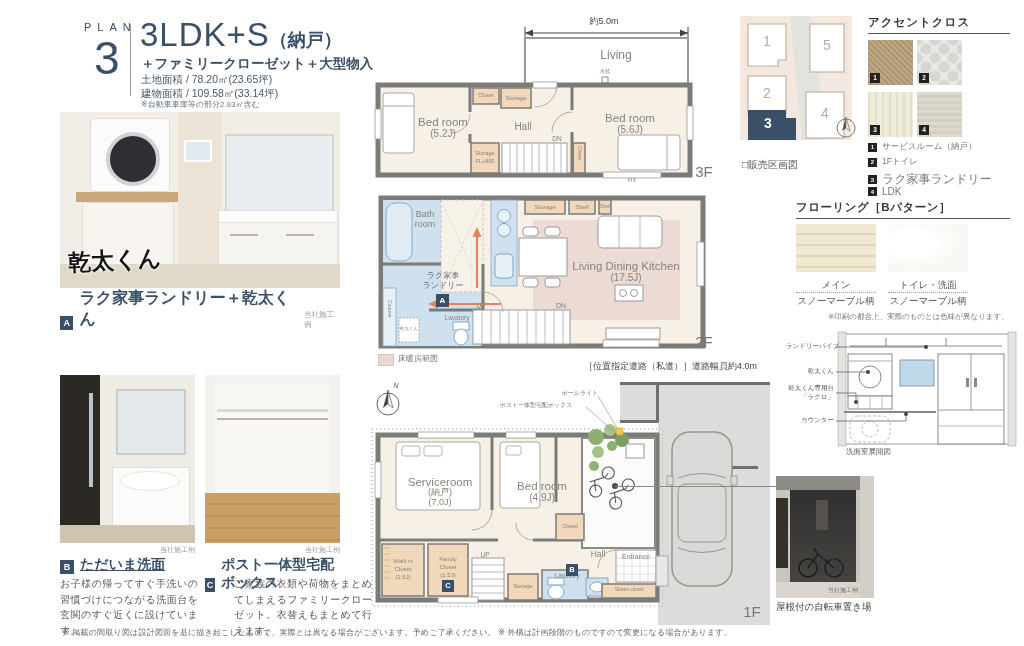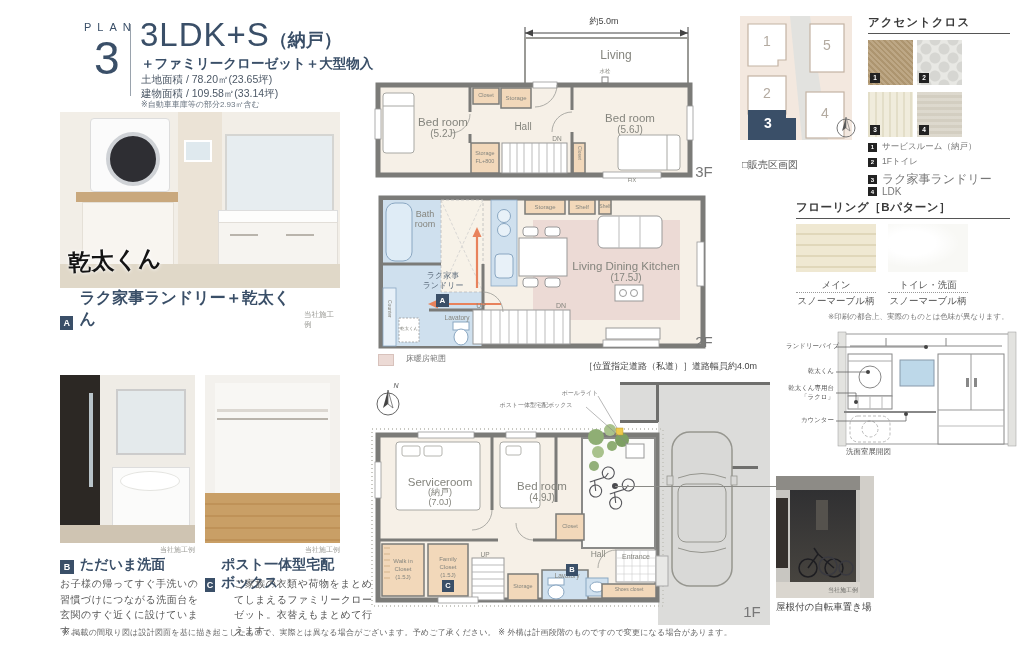--- a/index.html
+++ b/index.html
@@ -68,21 +68,21 @@
   <div class="abs" style="left:205px;top:375px;width:135px;height:168px;background:#f3f1ed;overflow:hidden;">
     <div class="abs" style="left:10px;top:8px;width:115px;height:112px;background:#f8f7f4;"></div>
     <div class="abs" style="left:12px;top:34px;width:111px;height:3px;background:#dcd8d2;"></div>
     <div class="abs" style="left:12px;top:43px;width:111px;height:2px;background:#b9b4ac;"></div>
     <div class="abs" style="left:0;top:118px;width:135px;height:50px;background:repeating-linear-gradient(180deg,#c99f66 0 10px,#bf9258 10px 12px);"></div>
   </div>
   <div class="abs credit" style="left:205px;top:545px;width:135px;text-align:right;font-size:7px;">当社施工例</div>
 
   <div class="sech" style="left:60px;top:556px;width:140px;">
     <span class="bdg" style="position:static;width:14px;height:14px;font-size:9px;">B</span>
-    <span class="nav" style="font-size:14px;font-weight:bold;">ただいま洗面</span>
+    <span class="nav" style="font-size:14px;font-weight:bold;text-decoration:underline;">ただいま洗面</span>
   </div>
   <div class="secb" style="left:60px;top:576px;width:138px;font-size:10px;">お子様の帰ってすぐ手洗いの習慣づけにつながる洗面台を玄関のすぐ近くに設けています。</div>
 
   <div class="sech" style="left:205px;top:556px;width:140px;">
     <span class="bdg" style="position:static;width:14px;height:14px;font-size:9px;">C</span>
     <span class="nav" style="font-size:14px;font-weight:bold;">ポスト一体型宅配ボックス</span>
   </div>
   <div class="secb" style="left:205px;top:576px;width:138px;font-size:10px;margin-left:29px;">ご家族の衣類や荷物をまとめてしまえるファミリークローゼット。衣替えもまとめて行えます。</div>
 
   <div class="abs" style="left:373px;top:14px;width:345px;height:172px;">
@@ -221,21 +221,21 @@
     <span class="fl" style="left:209px;top:12px;font-size:6px;">Shelf</span>
     <span class="fl" style="left:232px;top:12px;font-size:5px;">Shelf</span>
     <span class="fl" style="left:253px;top:68px;font-size:11.5px;">Living Dining Kitchen</span>
     <span class="fl" style="left:253px;top:81px;font-size:10px;">(17.5J)</span>
     <span class="fl" style="left:108px;top:110px;font-size:7px;">UP</span>
     <span class="fl" style="left:188px;top:110px;font-size:7px;">DN</span>
     <span class="fl" style="left:331px;top:142px;font-size:15px;color:#777;">2F</span>
   </div>
 
   <div class="abs" style="left:378px;top:354px;width:14px;height:10px;background:#ecdad5;border:1px solid #d8c2bc;"></div>
-  <div class="fll" style="left:398px;top:355px;font-size:8px;color:#777;margin-left:8px;">床暖房範囲</div>
+  <div class="fll" style="left:398px;top:355px;font-size:8px;color:#777;">床暖房範囲</div>
 
   <div class="fll" style="left:560px;top:362px;width:197px;text-align:right;font-size:9px;color:#444;">［位置指定道路（私道）］道路幅員約4.0m</div>
 
   <div class="abs" style="left:358px;top:382px;width:412px;height:243px;">
     <svg width="412" height="243" viewBox="0 0 412 243">
       <rect x="262" y="0" width="150" height="40" fill="#dcdcda"></rect>
       <rect x="300" y="0" width="112" height="243" fill="#dcdcda"></rect>
       <rect x="262" y="0" width="150" height="3" fill="#6f6f6d"></rect>
       <rect x="298" y="0" width="3" height="40" fill="#6f6f6d"></rect>
       <rect x="262" y="38" width="38" height="3" fill="#6f6f6d"></rect>

